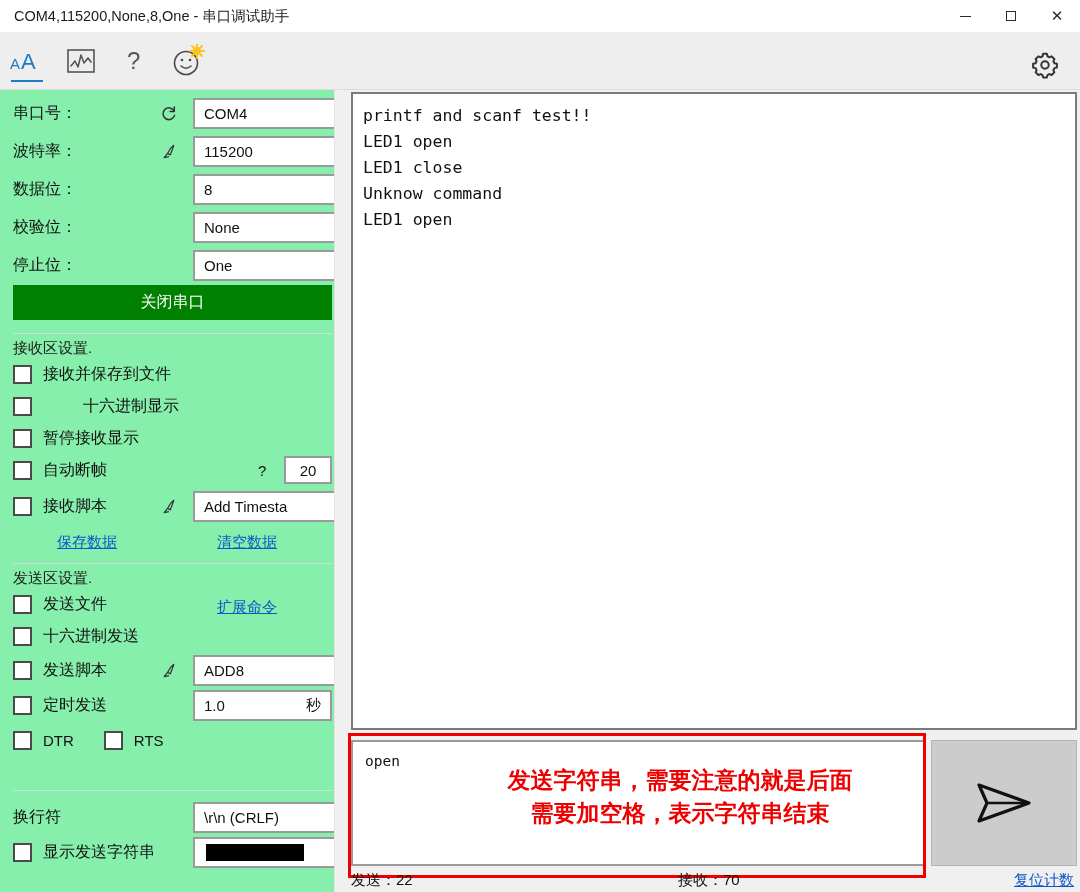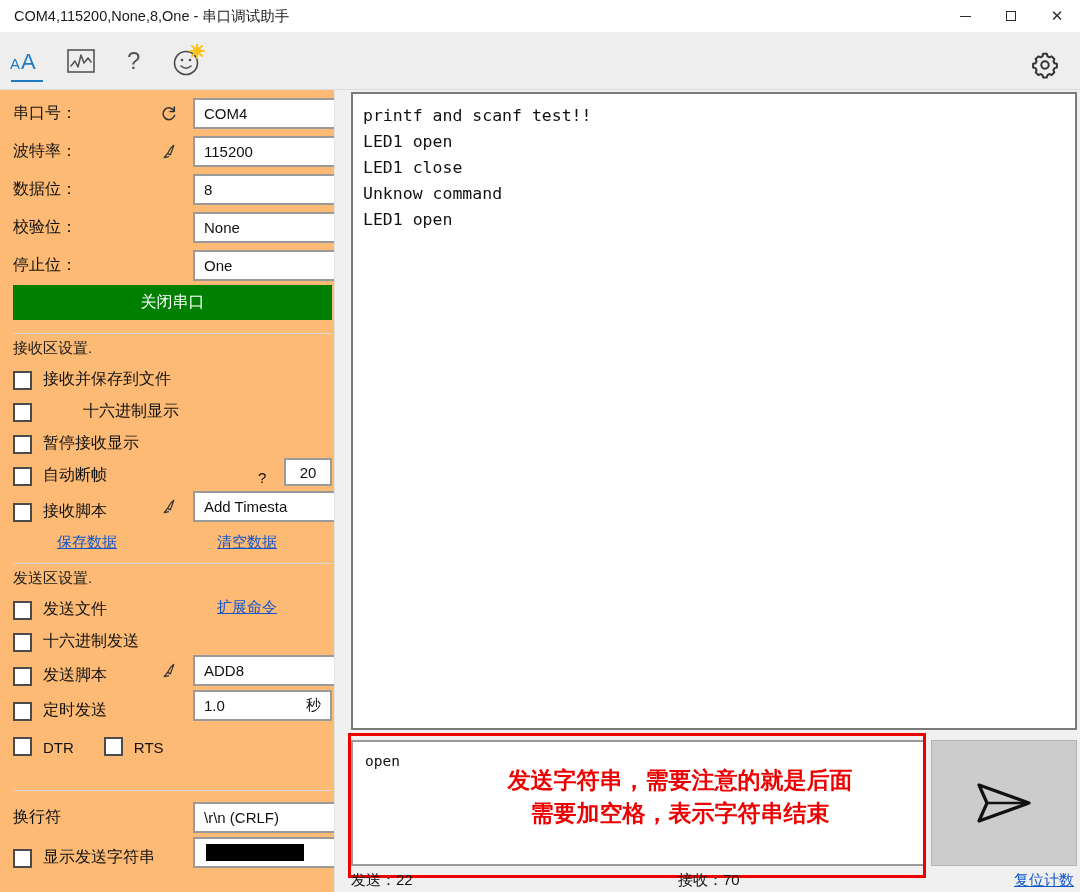--- a/index.html
+++ b/index.html
@@ -62,21 +62,21 @@
   .gear {
     position: absolute; right: 18px; top: 16px;
     width: 34px; height: 34px;
     display: flex; align-items: center; justify-content: center;
   }
 
   
   .sidebar {
     position: absolute; left: 0; top: 90px;
     width: 334px; height: 802px;
-    background: #fdba74;
+    background: #86efac;
     overflow: hidden;
   }
   .sb-scroll {
     position: absolute; left: 334px; top: 90px;
     width: 11px; height: 802px;
     background: #f0f0f0;
     border-left: 1px solid #e4e4e4;
   }
 
   .row {
@@ -123,21 +123,21 @@
     background: #d9d9d9;
   }
   .sect-title {
     position: absolute; left: 13px;
     font-size: 15px; color: #1b1b1b;
   }
 
   .cbrow {
     position: absolute; left: 0;
     width: 334px; height: 32px;
-    display: flex; align-items: flex-end;
+    display: flex; align-items: center;
   }
   .cbox {
     width: 19px; height: 19px;
     border: 2px solid #4a4a4a;
     background: #fff;
     margin-left: 13px; flex: none;
   }
   .cbtext { font-size: 16px; color: #111; margin-left: 11px; white-space: nowrap; }
 
   .link {

